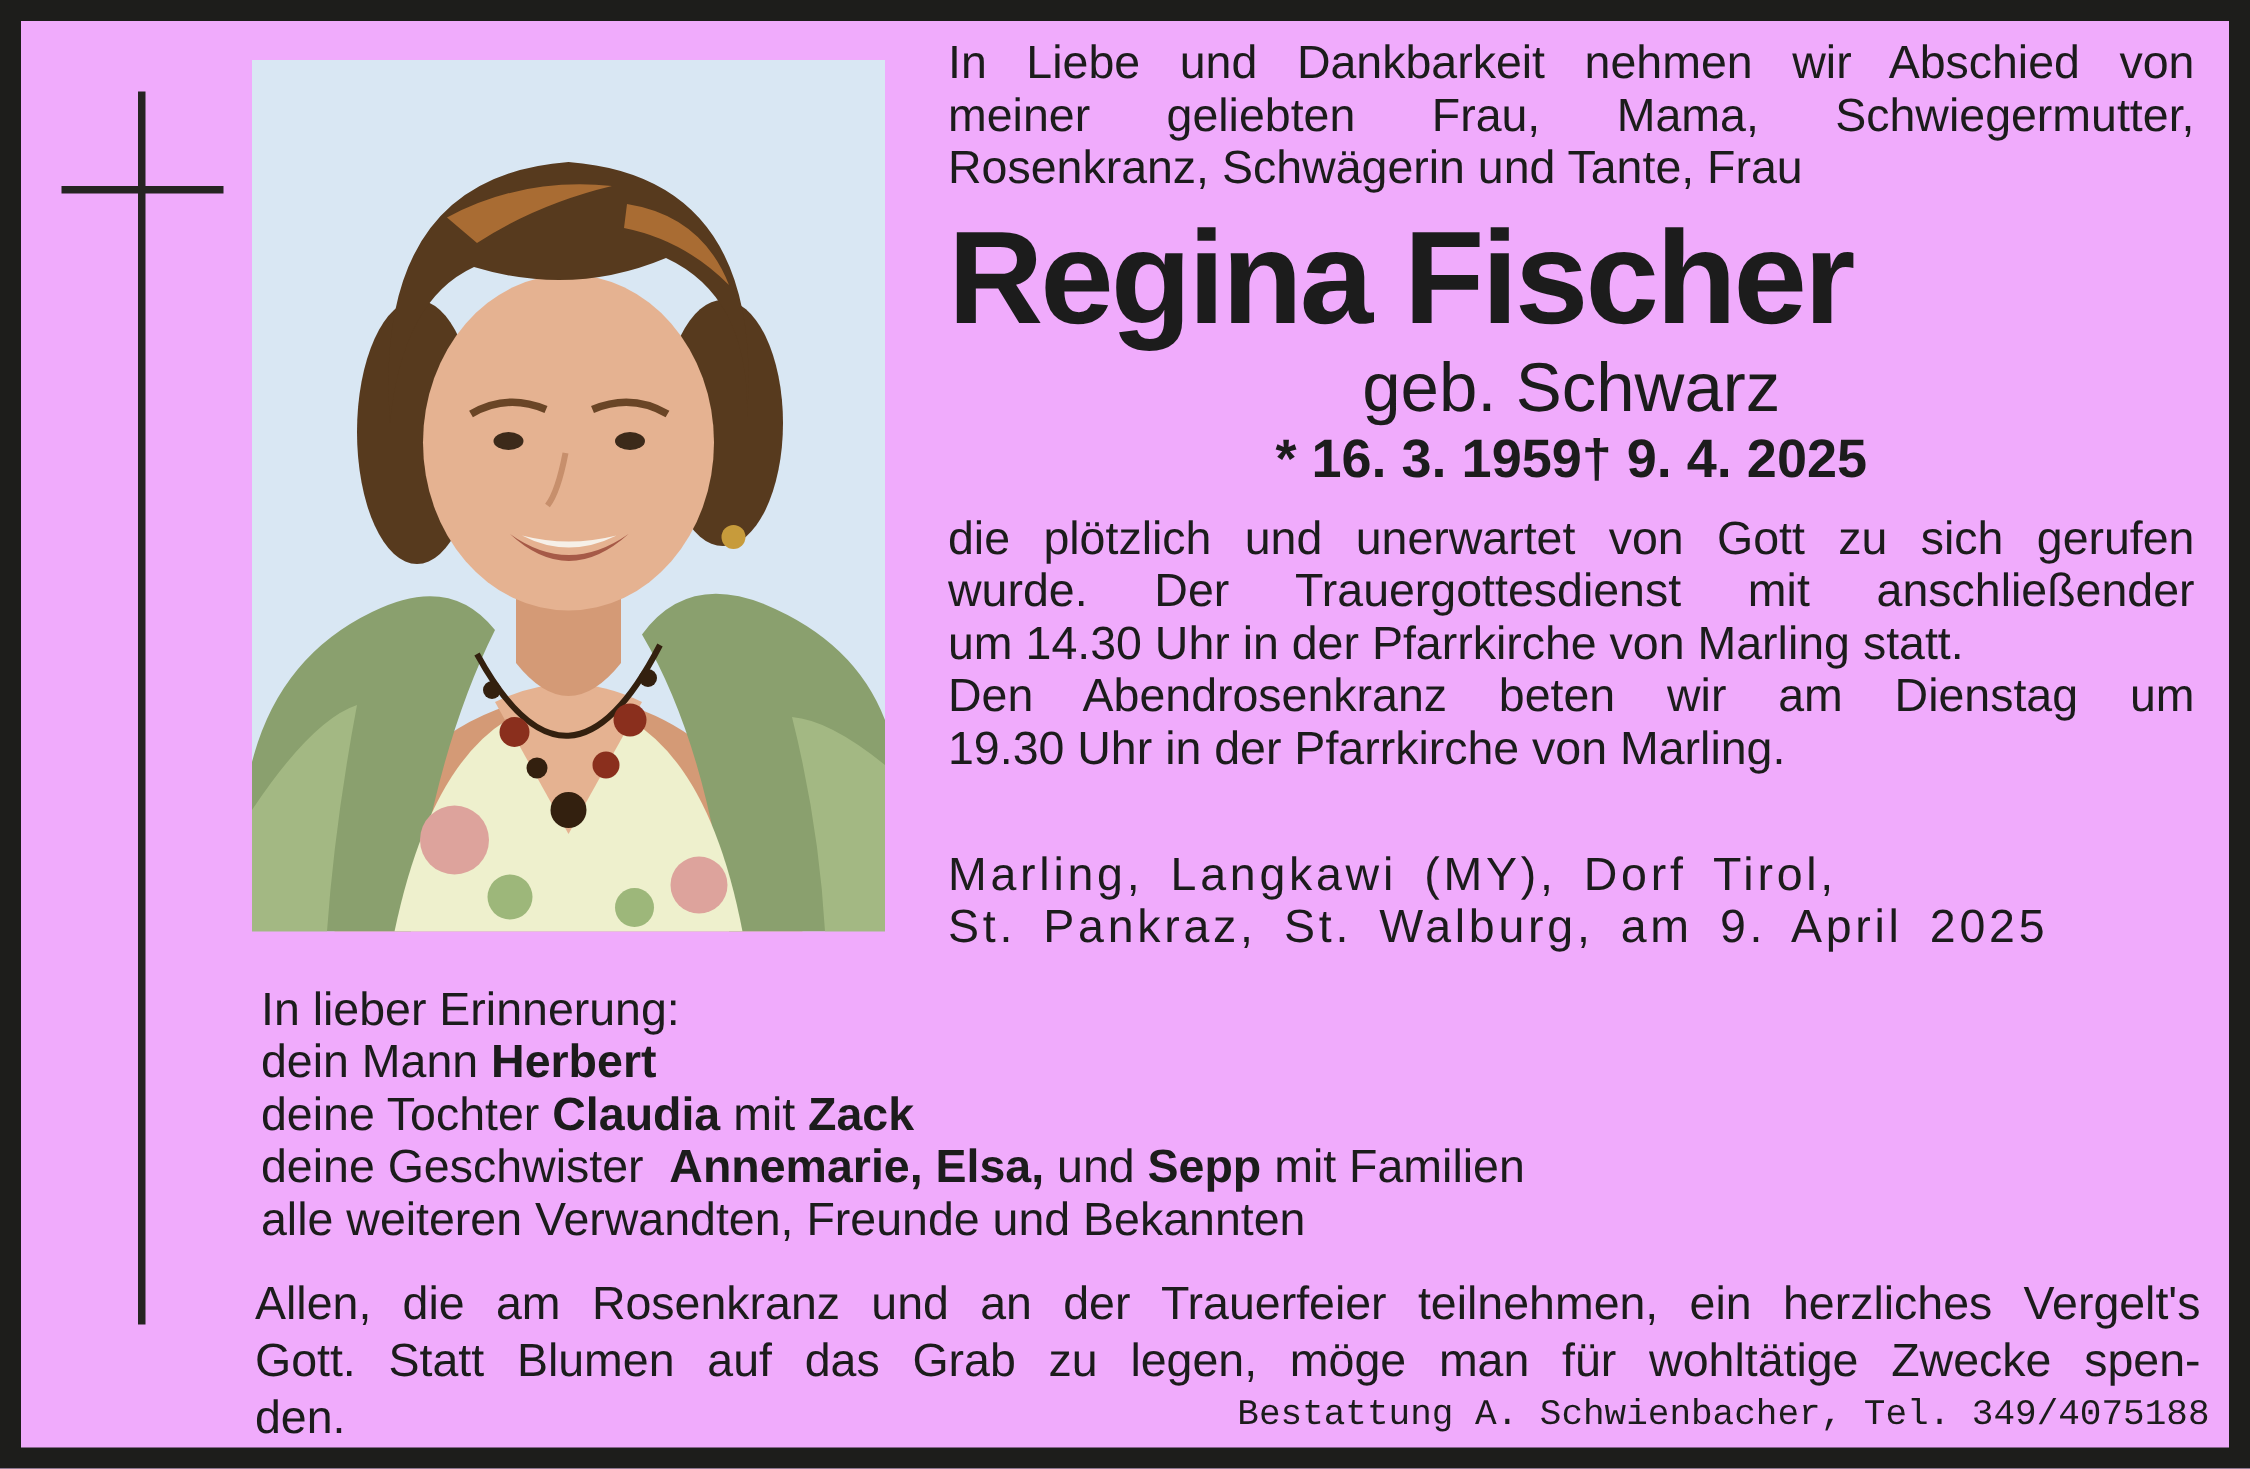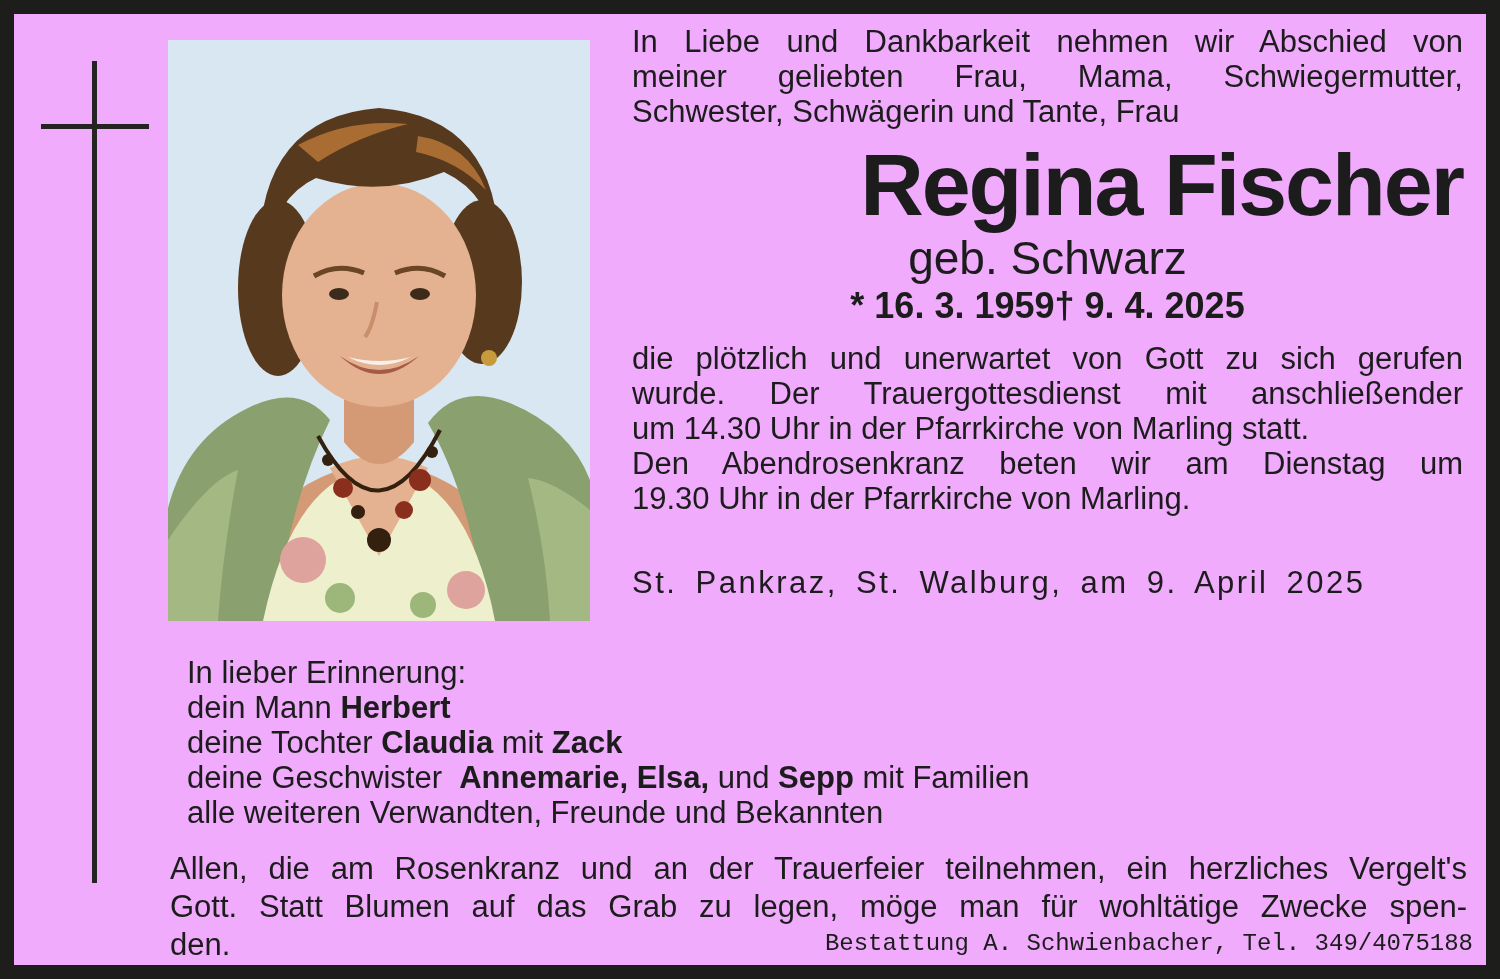--- a/index.html
+++ b/index.html
@@ -21,29 +21,29 @@
   .photo { position: absolute; left: 154px; top: 26px; width: 422px; height: 581px; }
   .photo svg { display: block; }
   
   .right-col { position: absolute; left: 618px; top: 0; width: 831px; height: 640px; }
   .right-col > div, .right-col > h1 { position: absolute; left: 0; width: 100%; }
   .line { font-size: 31px; line-height: 35px; white-space: pre-wrap; }
   .just { text-align: justify; text-align-last: justify; text-justify: inter-word; }
   .intro { top: 10px; }
   .name {
     top: 124px; font-size: 88px; line-height: 94px; font-weight: 700;
-    text-align: right; letter-spacing: -2px; white-space: nowrap;
+    text-align: left; letter-spacing: -2px; white-space: nowrap;
   }
   .maiden { top: 218px; font-size: 46px; line-height: 52px; font-weight: 400; text-align: center; }
   .dates { top: 272px; font-size: 36px; line-height: 40px; font-weight: 700;
     display: flex; justify-content: center; }
   .service { top: 327px; }
   .places { top: 551px; letter-spacing: 2.5px; word-spacing: 7px; }
   
-  .remembrance { position: absolute; left: 173px; top: 641px; width: 1150px; }
+  .remembrance { position: absolute; left: 160px; top: 641px; width: 1150px; }
   .remembrance b { font-weight: 700; }
   .closing { position: absolute; left: 156px; top: 836px; width: 1297px; }
   .closing .line { font-size: 31px; line-height: 38px; }
   .undertaker { position: absolute; right: 13px; top: 916px; font-size: 24px; line-height: 28px; text-align: right; font-family: Liberation Mono, monospace; }
 </style>
 </head>
 <body>
 
 <div class="page">
 
@@ -103,40 +103,41 @@
       <circle cx="236" cy="470" r="9" fill="#8a2f1d"></circle>
       <circle cx="252" cy="440" r="11" fill="#8a2f1d"></circle>
       <circle cx="264" cy="412" r="6" fill="#33200f"></circle>
     </svg>
   </div>
 
   <div class="right-col">
     <div class="intro">
       <div class="line just">In Liebe und Dankbarkeit nehmen wir Abschied von</div>
       <div class="line just">meiner geliebten Frau, Mama, Schwiegermutter,</div>
-      <div class="line">Schwester, Schwägerin und Tante, Frau</div>
+      <div class="line">Rosenkranz, Schwägerin und Tante, Frau</div>
     </div>
 
     <h1 class="name">Regina Fischer</h1>
     <div class="maiden">geb. Schwarz</div>
 
     <div class="dates">
       <span>* 16. 3. 1959</span>
       <span>† 9. 4. 2025</span>
     </div>
 
     <div class="service">
       <div class="line just">die plötzlich und unerwartet von Gott zu sich gerufen</div>
       <div class="line just">wurde. Der Trauergottesdienst mit anschließender</div>
       <div class="line">um 14.30 Uhr in der Pfarrkirche von Marling statt.</div>
       <div class="line just">Den Abendrosenkranz beten wir am Dienstag um</div>
       <div class="line">19.30 Uhr in der Pfarrkirche von Marling.</div>
     </div>
 
     <div class="places">
+      <div class="line">Marling, Langkawi (MY), Dorf Tirol,</div>
       <div class="line">St. Pankraz, St. Walburg, am 9. April 2025</div>
     </div>
   </div>
 
   <div class="remembrance">
     <div class="line">In lieber Erinnerung:</div>
     <div class="line"><span>dein Mann </span><b>Herbert</b></div>
     <div class="line"><span>deine Tochter </span><b>Claudia</b><span> mit </span><b>Zack</b></div>
     <div class="line"><span>deine Geschwister  </span><b>Annemarie, Elsa,</b><span> und </span><b>Sepp</b><span> mit Familien</span></div>
     <div class="line">alle weiteren Verwandten, Freunde und Bekannten</div>

